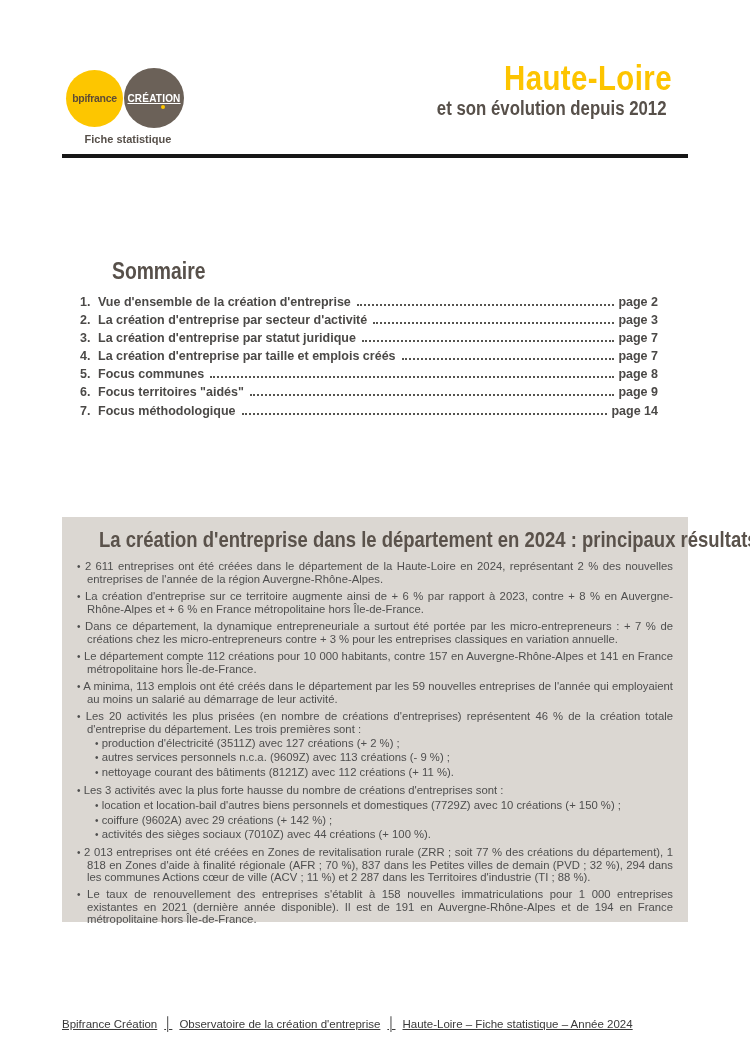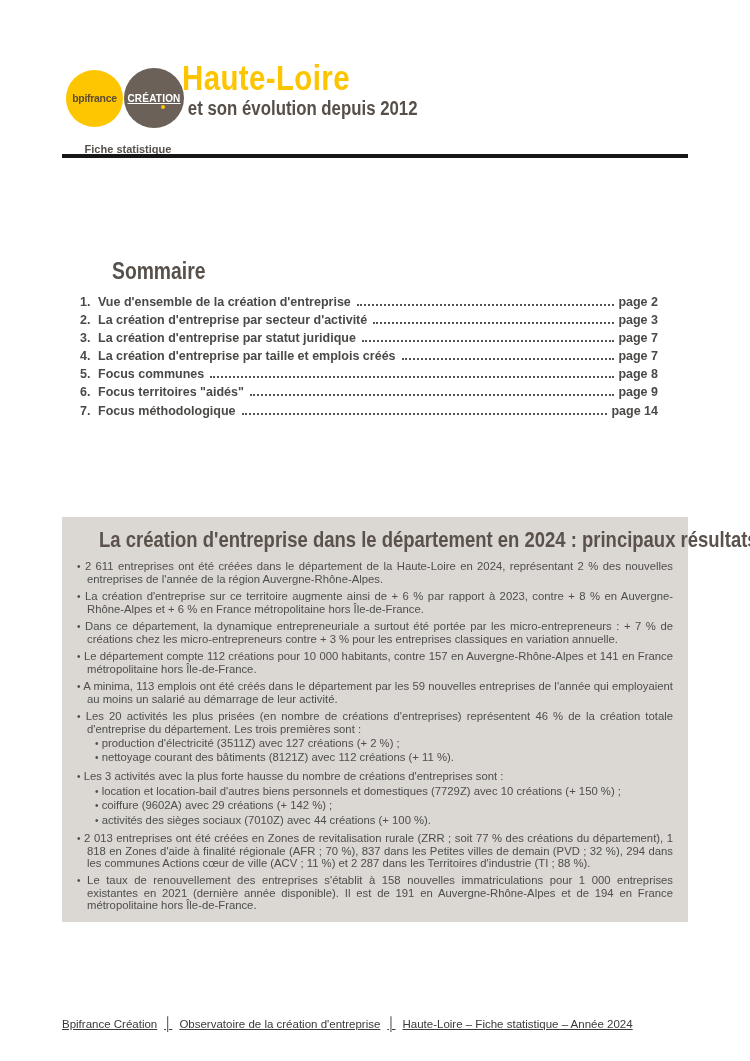--- a/index.html
+++ b/index.html
@@ -22,23 +22,23 @@
     font-weight:bold; font-size:10.5px; color:#5d4c35; letter-spacing:-0.3px;
   }
   .circle-brown {
     width:60px; height:60px; border-radius:50%; background:#6b6158; margin-left:1px;
     display:flex; align-items:center; justify-content:center;
     font-weight:bold; font-size:10px; color:#ffffff; letter-spacing:0.2px;
     position:relative;
     text-decoration:underline;
   }
   .i-dot { position:absolute; left:62%; top:61%; width:4px; height:4px; border-radius:50%; background:#fdc600; }
-  .logo-tagline { margin-top:15px; text-align:center; font-weight:bold; font-size:11px; color:#57504a; }
+  .logo-tagline { margin-top:5px; text-align:center; font-weight:bold; font-size:11px; color:#57504a; }
 
-  .title-block { position:absolute; left:104px; right:0; top:0; text-align:left; }
+  .title-block { position:absolute; left:104px; right:0; top:0; text-align:right; }
   .doc-title { font-weight:bold; font-size:35px; color:#fdc400; line-height:36px; letter-spacing:0.5px; }
   .doc-subtitle { font-weight:bold; font-size:20px; color:#57504a; line-height:21.5px; margin-top:2px; }
 
   .rule { position:absolute; top:154px; left:62px; width:626px; height:2px;
           border-top:2px solid #161616; border-bottom:2px solid #161616; }
 
   
   .toc-heading { position:absolute; top:258px; left:112px; font-weight:bold; font-size:23px; color:#57504a; }
   .toc { position:absolute; top:296px; left:80px; width:578px; }
   .toc-row { display:flex; align-items:baseline; font-weight:bold; font-size:12.5px; color:#4b4947; margin-bottom:4.6px; line-height:13.5px; }
@@ -151,20 +151,21 @@
 
   <p class="bullet"><span class="bchar">•</span> <span>Dans ce département, la dynamique entrepreneuriale a surtout été portée par les micro-entrepreneurs : + 7 % de créations chez les micro-entrepreneurs contre + 3 % pour les entreprises classiques en variation annuelle.</span></p>
 
   <p class="bullet"><span class="bchar">•</span> <span>Le département compte 112 créations pour 10 000 habitants, contre 157 en Auvergne-Rhône-Alpes et 141 en France métropolitaine hors Île-de-France.</span></p>
 
   <p class="bullet"><span class="bchar">•</span> <span>A minima, 113 emplois ont été créés dans le département par les 59 nouvelles entreprises de l'année qui employaient au moins un salarié au démarrage de leur activité.</span></p>
 
   <p class="bullet has-sub"><span class="bchar">•</span> <span>Les 20 activités les plus prisées (en nombre de créations d'entreprises) représentent 46 % de la création totale d'entreprise du département. Les trois premières sont :</span></p>
   <div class="sub">
     <p class="subitem"><span class="bchar">•</span> <span>production d'électricité (3511Z) avec 127 créations (+ 2 %) ;</span></p>
+    <p class="subitem"><span class="bchar">•</span> <span>autres services personnels n.c.a. (9609Z) avec 113 créations (- 9 %) ;</span></p>
     <p class="subitem"><span class="bchar">•</span> <span>nettoyage courant des bâtiments (8121Z) avec 112 créations (+ 11 %).</span></p>
   </div>
 
   <p class="bullet has-sub"><span class="bchar">•</span> <span>Les 3 activités avec la plus forte hausse du nombre de créations d'entreprises sont :</span></p>
   <div class="sub">
     <p class="subitem"><span class="bchar">•</span> <span>location et location-bail d'autres biens personnels et domestiques (7729Z) avec 10 créations (+ 150 %) ;</span></p>
     <p class="subitem"><span class="bchar">•</span> <span>coiffure (9602A) avec 29 créations (+ 142 %) ;</span></p>
     <p class="subitem"><span class="bchar">•</span> <span>activités des sièges sociaux (7010Z) avec 44 créations (+ 100 %).</span></p>
   </div>
 

